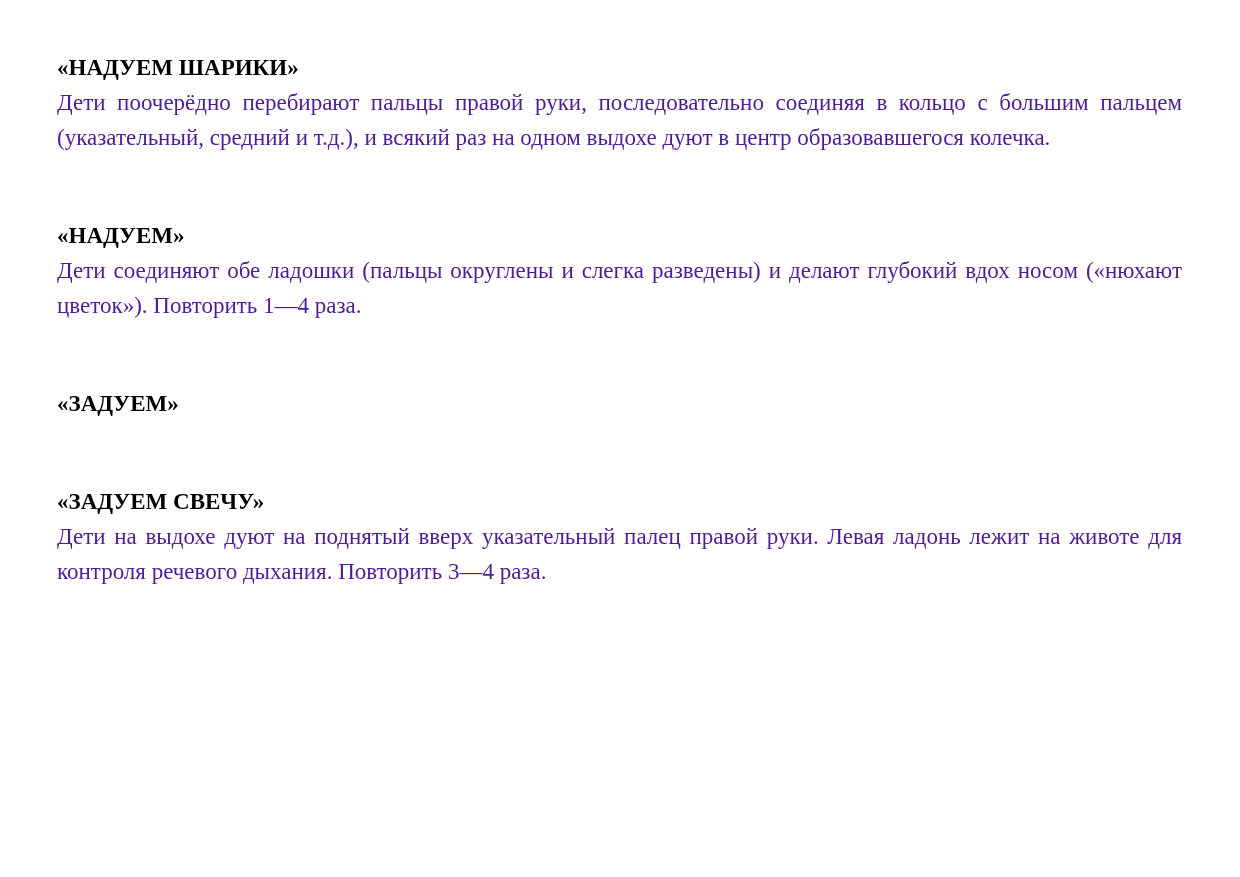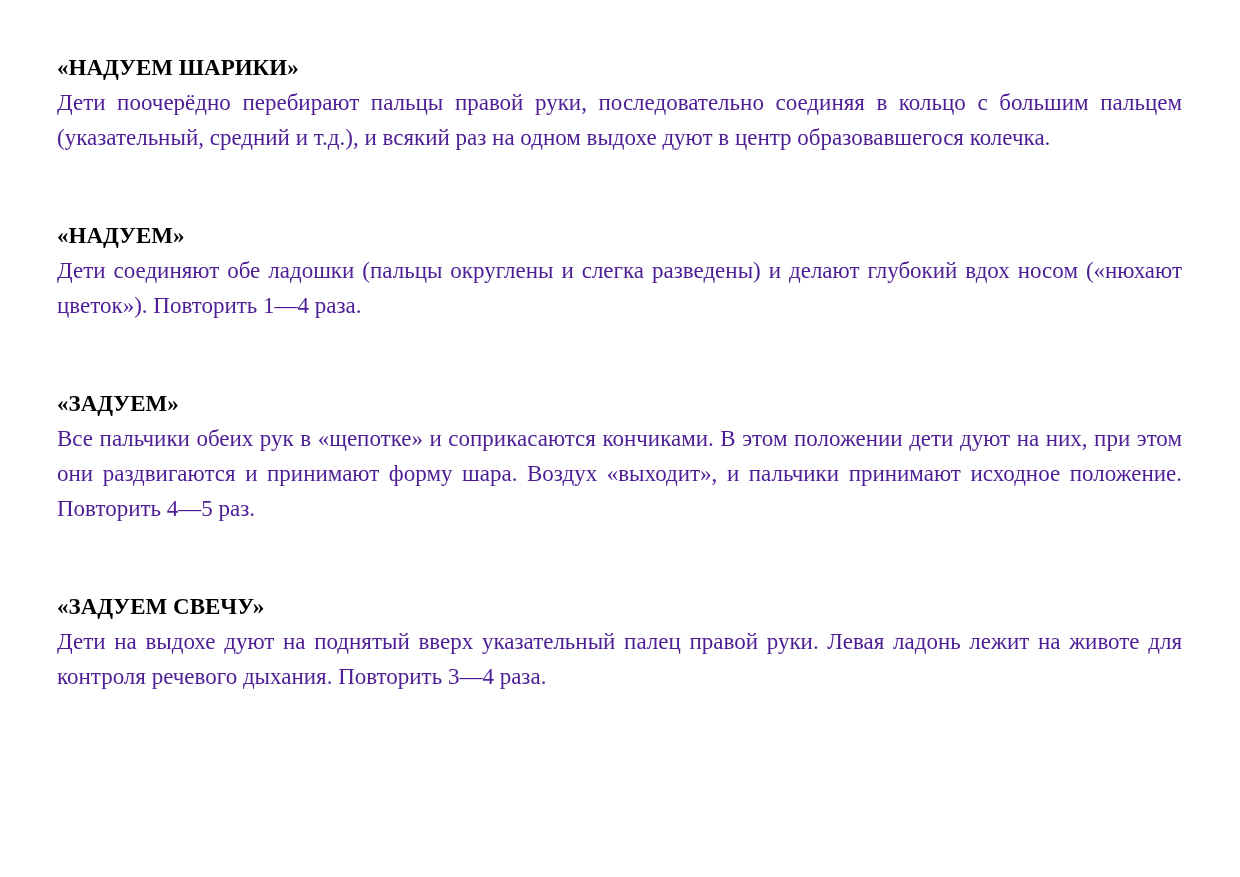--- a/index.html
+++ b/index.html
@@ -50,21 +50,20 @@
     <div class="section-body">Дети поочерёдно перебирают пальцы правой руки, последовательно соединяя в кольцо с большим пальцем (указательный, средний и т.д.), и всякий раз на одном выдохе дуют в центр образовавшегося колечка.</div>
   </div>
 
   <div class="doc-section">
     <div class="section-title">«НАДУЕМ»</div>
     <div class="section-body">Дети соединяют обе ладошки (пальцы округлены и слегка разведены) и делают глубокий вдох носом («нюхают цветок»). Повторить 1—4 раза.</div>
   </div>
 
   <div class="doc-section">
     <div class="section-title">«ЗАДУЕМ»</div>
-    <div class="section-body">Все пальчики обеих рук в «щепотке» и соприкасаются кончиками. В этом положении дети дуют на них, при этом они раздвигаются и принимают форму шара. Воздух «выходит», и пальчики принимают исходное положение. Повторить 4—5 раз.</div>
   </div>
 
   <div class="doc-section">
     <div class="section-title">«ЗАДУЕМ СВЕЧУ»</div>
     <div class="section-body">Дети на выдохе дуют на поднятый вверх указательный палец правой руки. Левая ладонь лежит на животе для контроля речевого дыхания. Повторить 3—4 раза.</div>
   </div>
 
 </div>
 
 </body></html>

